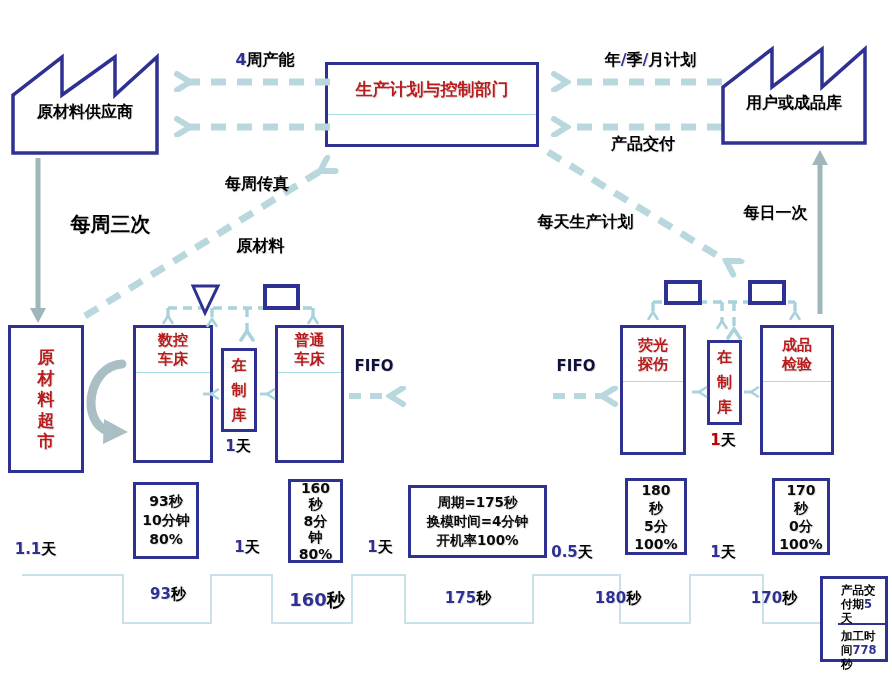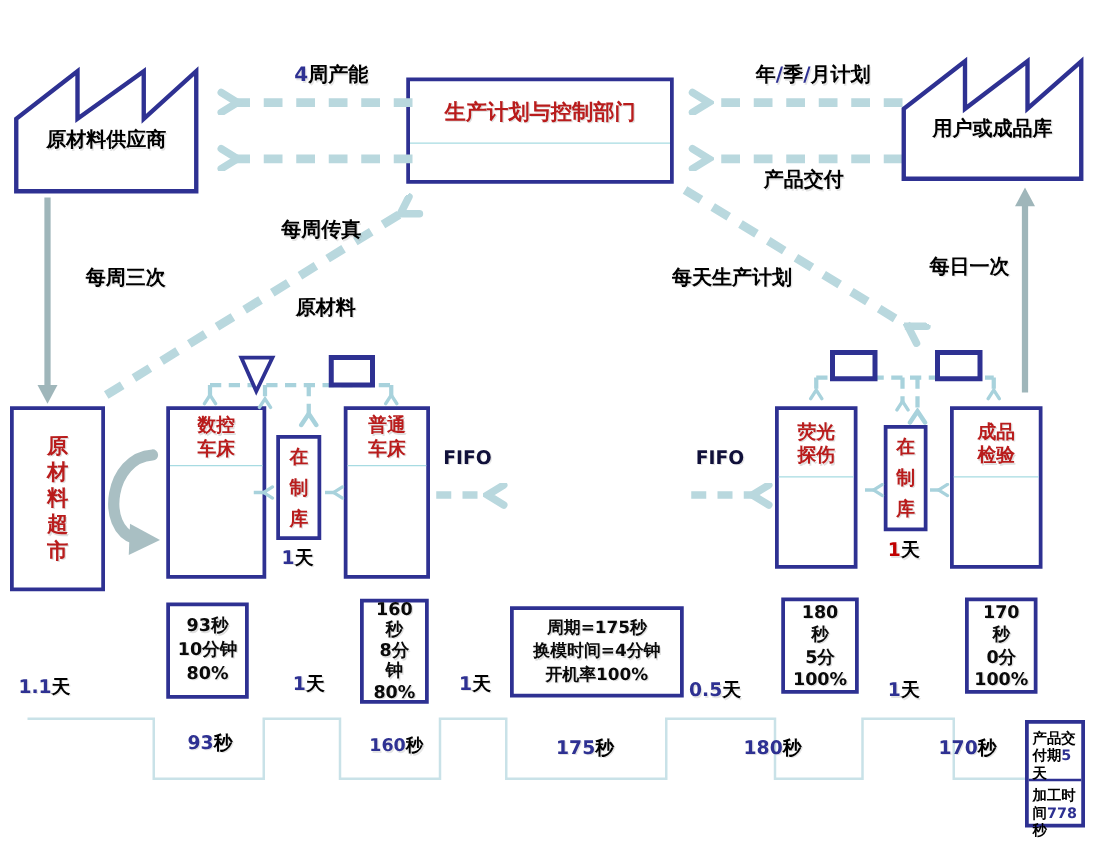--- a/index.html
+++ b/index.html
@@ -120,21 +120,21 @@
   <div class="factory-label" style="left:724px;top:93px;width:140px;font-size:16px;">用户或成品库</div>
 
   <div class="station" style="left:325px;top:62px;width:214px;height:85px;">
     <div class="hd" style="height:50px;font-size:17px;">生产计划与控制部门</div>
   </div>
 
   <div class="lbl" style="left:210px;top:50px;width:110px;font-size:16px;"><span class="n">4</span><span>周产能</span></div>
   <div class="lbl" style="left:202px;top:134px;width:110px;font-size:16px;margin-top:40px;">每周传真</div>
   <div class="lbl" style="left:583px;top:50px;width:135px;font-size:16px;"><span>年</span><span class="n">/</span><span>季</span><span class="n">/</span><span>月计划</span></div>
   <div class="lbl" style="left:588px;top:134px;width:110px;font-size:16px;">产品交付</div>
-  <div class="lbl" style="left:48px;top:212px;width:105px;font-size:16px;">每周三次</div>
+  <div class="lbl" style="left:58px;top:212px;width:105px;font-size:20px;">每周三次</div>
   <div class="lbl" style="left:218px;top:236px;width:85px;font-size:16px;">原材料</div>
   <div class="lbl" style="left:518px;top:212px;width:135px;font-size:16px;">每天生产计划</div>
   <div class="lbl" style="left:728px;top:203px;width:95px;font-size:16px;">每日一次</div>
 
   <div class="station" style="left:8px;top:325px;width:76px;height:148px;">
     <div class="vtext" style="font-size:17px;line-height:21px;">原
 材
 料
 超
 市</div>
@@ -199,23 +199,23 @@
 0分
 100%</div>
 
   <div class="lbl" style="left:8px;top:540px;width:55px;font-size:15px;"><span class="n">1.1</span><span>天</span></div>
   <div class="lbl" style="left:222px;top:538px;width:50px;font-size:15px;"><span class="n">1</span><span>天</span></div>
   <div class="lbl" style="left:355px;top:538px;width:50px;font-size:15px;"><span class="n">1</span><span>天</span></div>
   <div class="lbl" style="left:542px;top:543px;width:60px;font-size:15px;"><span class="n">0.5</span><span>天</span></div>
   <div class="lbl" style="left:698px;top:543px;width:50px;font-size:15px;"><span class="n">1</span><span>天</span></div>
 
   <div class="lbl" style="left:138px;top:585px;width:60px;font-size:15px;"><span class="n">93</span><span>秒</span></div>
-  <div class="lbl" style="left:285px;top:589px;width:64px;font-size:14px;text-align:center;"><span class="n">160</span><span>秒</span></div>
+  <div class="lbl" style="left:285px;top:589px;width:64px;font-size:18px;text-align:center;"><span class="n">160</span><span>秒</span></div>
   <div class="lbl" style="left:436px;top:589px;width:64px;font-size:15px;"><span class="n">175</span><span>秒</span></div>
   <div class="lbl" style="left:586px;top:589px;width:64px;font-size:15px;"><span class="n">180</span><span>秒</span></div>
   <div class="lbl" style="left:745px;top:589px;width:58px;font-size:15px;"><span class="n">170</span><span>秒</span></div>
 
-  <div class="summary" style="left:820px;top:576px;width:48px;height:86px;">
+  <div class="summary" style="left:820px;top:576px;width:68px;height:86px;padding-left:15px;">
     <div class="cell top"><span>产品交付</span><span>期</span><span class="n">5</span><span>天</span></div>
     <div class="cell"><span>加工时间</span><span class="n">778</span><span>秒</span></div>
   </div>
 
 </div>
 
 </body></html>

